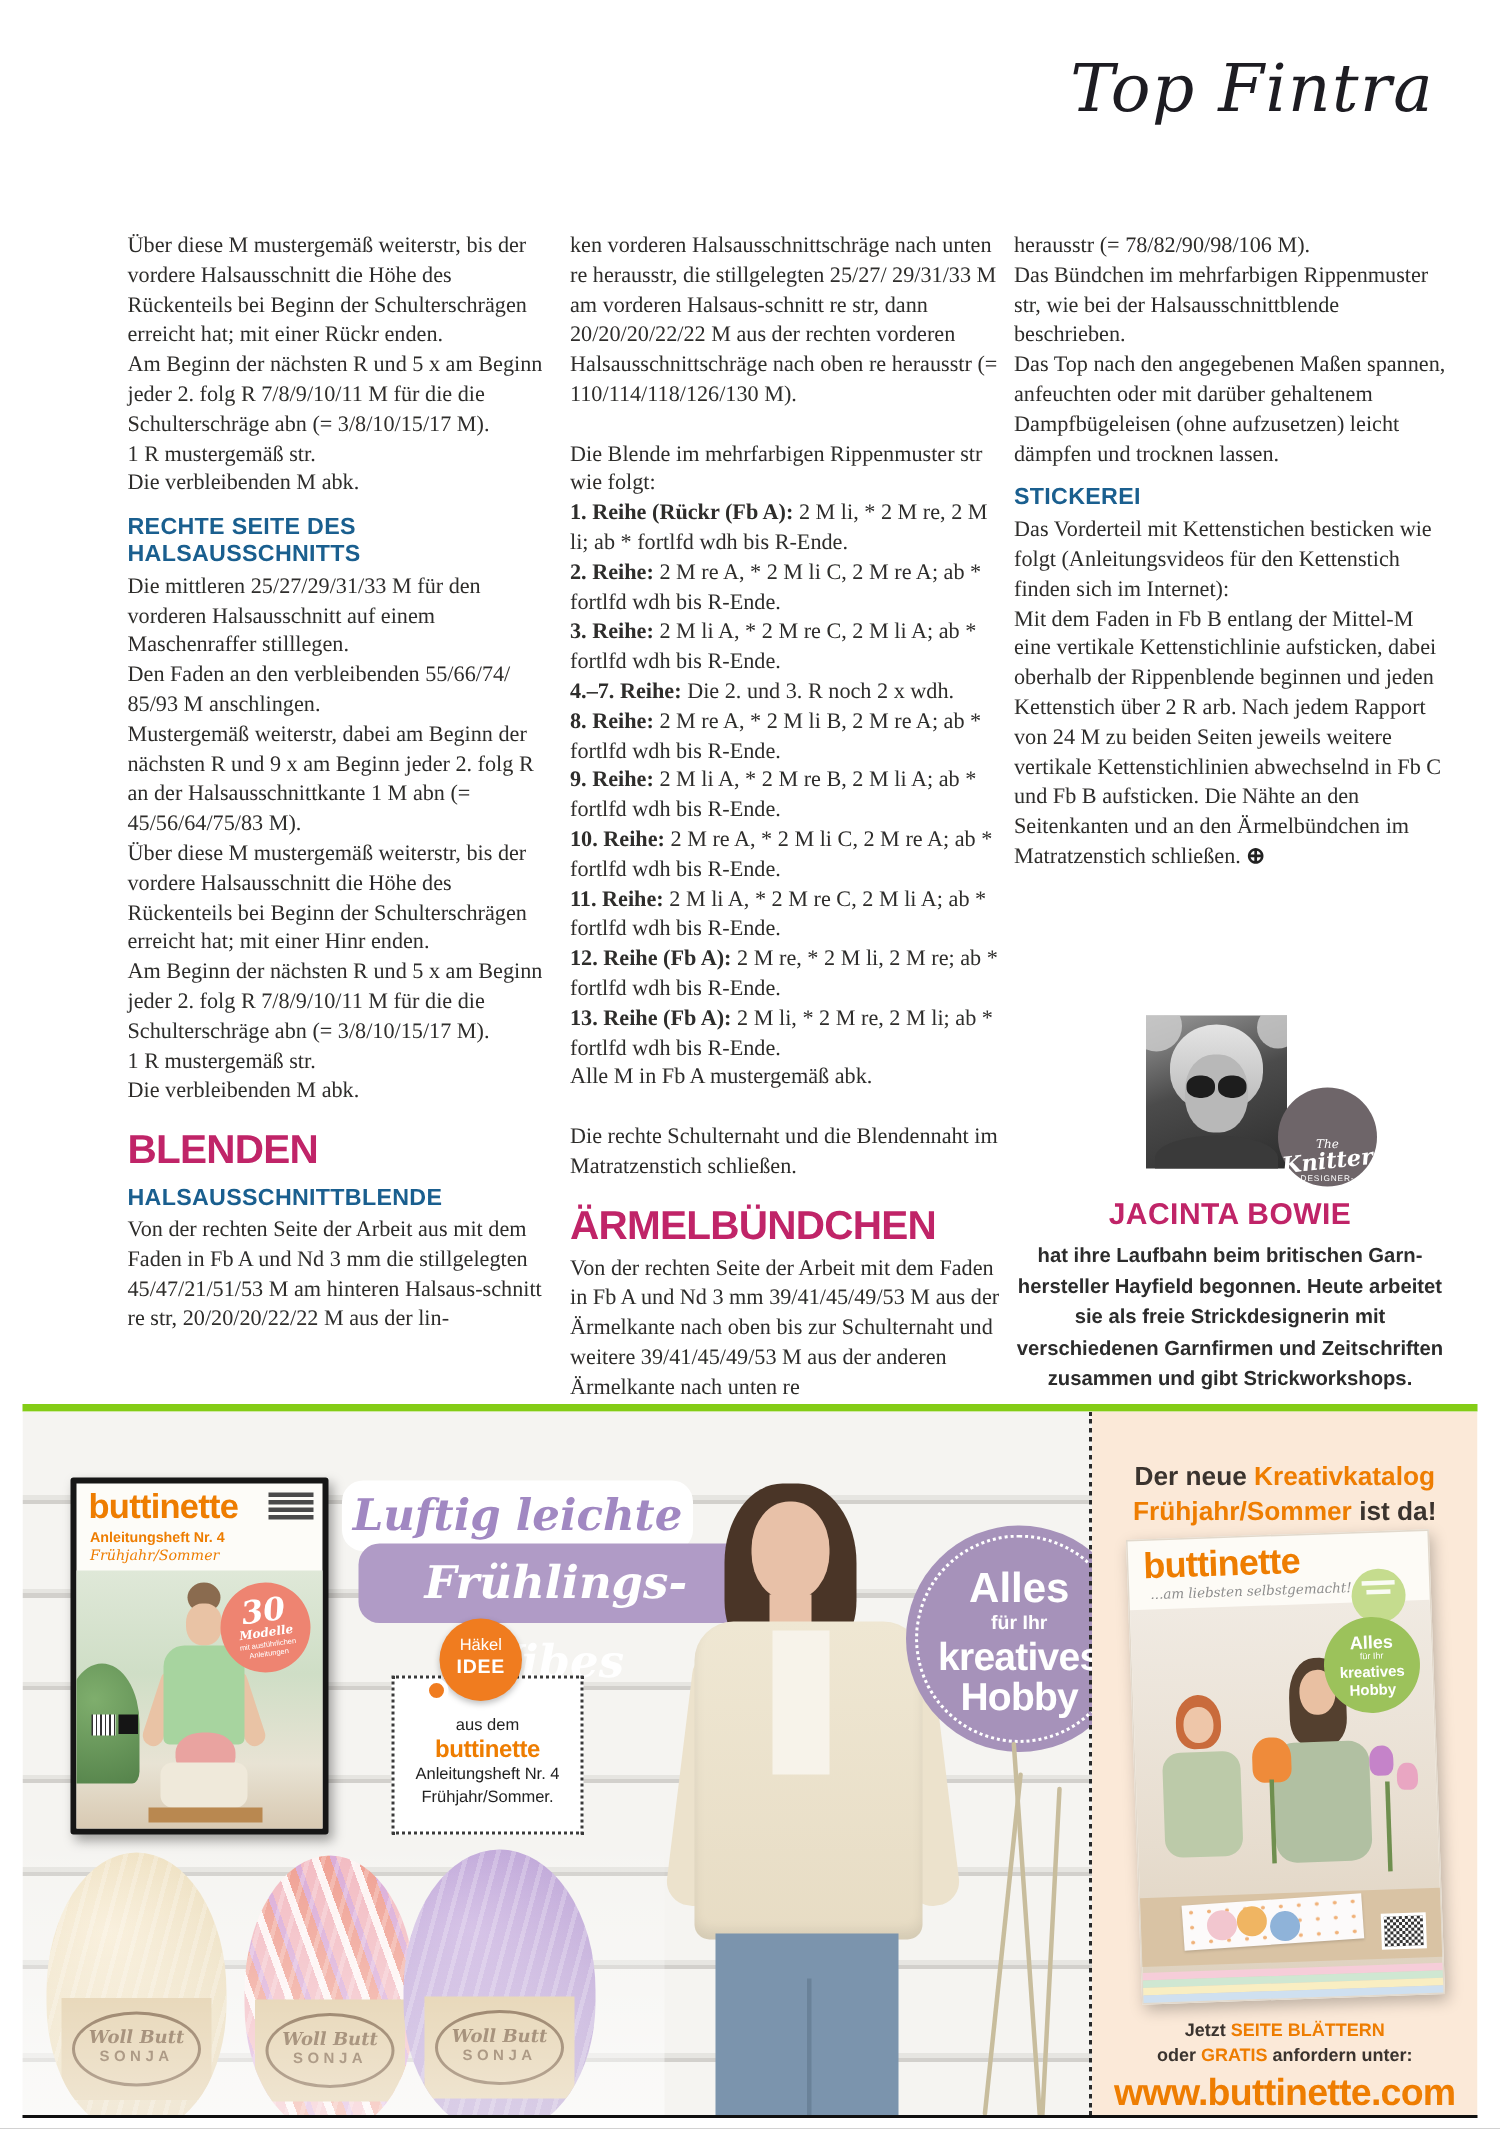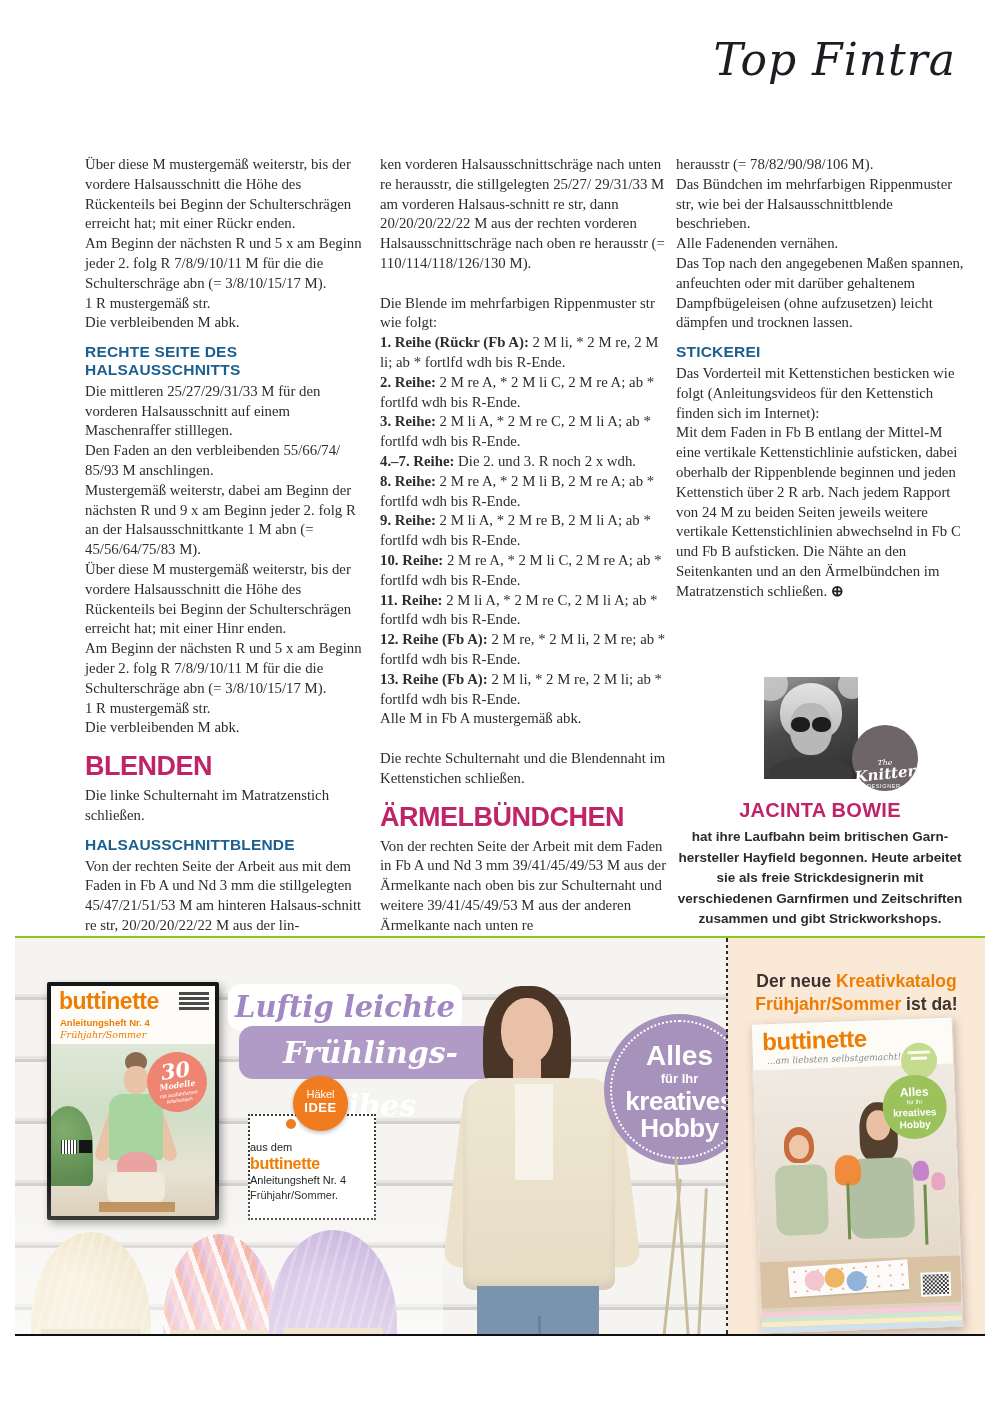--- a/index.html
+++ b/index.html
@@ -42,22 +42,22 @@
                 background:#6e6569; color:#fff; text-align:center; padding-top:14px; }
   .knit-badge .the { font:italic 8px/1 "DejaVu Serif", serif; display:block;margin-top:20px; }
   .knit-badge .kn  { font:italic bold 15px/1 "DejaVu Serif", serif; display:block; transform:rotate(-6deg); }
   .knit-badge .sub { font:5.5px/1.5 "Liberation Sans", sans-serif; letter-spacing:.6px; display:block; }
   .d-name { margin-top:125px; text-align:center; font:bold 20px/1 "Liberation Sans", sans-serif;
             color:#c02468; letter-spacing:.3px; }
   .d-bio  { margin-top:7px; text-align:center; font:bold 13.5px/20.5px "Liberation Sans", sans-serif;
             color:#2c2c2c; }
 
   
-  .ad { position:absolute; left:15px; top:936px; width:970px; height:400px;
-        border-top:2px solid #84cc16; border-bottom:2px solid #101010; overflow:hidden; }
+  .ad { position:absolute; left:15px; top:936px; width:970px; height:476px;
+        border-top:5px solid #84cc16; border-bottom:2px solid #101010; overflow:hidden; }
   .ad-left { position:absolute; left:0; top:0; width:713px; height:100%;
       background:repeating-linear-gradient(180deg,#f5f4f1 0 56px,#e6e5e1 56px 59px,#d2d0cc 59px 62px); }
   .ad-left::after { content:""; position:absolute; left:0; bottom:0; width:60%; height:40%;
       background:linear-gradient(0deg,rgba(255,255,255,.55),transparent); }
   .dot-divider { position:absolute; left:711px; top:0; height:100%; border-left:3px dotted #2a2a2a; }
 
   
   .mg { position:absolute; left:32px; top:44px; width:172px; height:238px; background:#fdfcf8;
         border:4px solid #161616; border-radius:2px; box-shadow:3px 4px 8px rgba(0,0,0,.35); }
   .mg-logo { position:absolute; left:8px; top:4px; font:bold 23px/1 "Liberation Sans", sans-serif;
@@ -92,22 +92,22 @@
       background:repeating-linear-gradient(90deg,#333 0 1px,#fff 1px 3px); }
   .mg-code .sq { width:13px; height:13px; background:#151515; }
 
   
   .bub1 { position:absolute; left:213px; top:46px; width:234px; height:47px; background:#fff; border-radius:14px;
           text-align:center; font:italic bold 29px/47px "DejaVu Serif", serif; color:#a188c2; }
   .bub2 { position:absolute; left:224px; top:88px; width:263px; height:53px; background:#b09bc6; border-radius:14px;
           text-align:center; font:italic bold 30px/53px "DejaVu Serif", serif; color:#fff; }
 
   
-  .ibox { position:absolute; left:233px; top:176px; width:128px; height:106px; background:#fff;
-          border:2px dotted #3a3a3a; text-align:left; padding-top:24px; }
+  .ibox { position:absolute; left:246px; top:176px; width:128px; height:106px; background:#fff;
+          border:2px dotted #3a3a3a; text-align:center; padding-top:24px; }
   .ibox .l1 { font:11px/1.3 "Liberation Sans", sans-serif; color:#222; }
   .ibox .l2 { font:bold 16px/1.2 "Liberation Sans", sans-serif; color:#ee7d01; letter-spacing:-.3px; }
   .ibox .l3 { font:11px/1.35 "Liberation Sans", sans-serif; color:#222; }
   .ibadge { position:absolute; left:278px; top:138px; width:55px; height:55px; border-radius:50%;
             background:#f07c1f; color:#fff; text-align:center; padding-top:12px; box-shadow:0 2px 4px rgba(0,0,0,.25); }
   .ibadge .a { font:11px/1.1 "Liberation Sans", sans-serif; display:block; }
   .ibadge .b { font:bold 13px/1.2 "Liberation Sans", sans-serif; letter-spacing:.5px; display:block; }
   .ihook { position:absolute; left:268px; top:178px; width:16px; height:16px; border:3px solid #fff;
            border-radius:50%; background:#f07c1f; }
 
@@ -212,48 +212,46 @@
     <p>Die verbleibenden M abk.</p>
     <div class="h-blue">RECHTE SEITE DES HALSAUSSCHNITTS</div>
     <p>Die mittleren 25/27/29/31/33 M für den vorderen Halsausschnitt auf einem Maschenraffer stilllegen.</p>
     <p>Den Faden an den verbleibenden 55/66/74/ 85/93 M anschlingen.</p>
     <p>Mustergemäß weiterstr, dabei am Beginn der nächsten R und 9 x am Beginn jeder 2. folg R an der Halsausschnittkante 1 M abn (= 45/56/64/75/83 M).</p>
     <p>Über diese M mustergemäß weiterstr, bis der vordere Halsausschnitt die Höhe des Rückenteils bei Beginn der Schulterschrägen erreicht hat; mit einer Hinr enden.</p>
     <p>Am Beginn der nächsten R und 5 x am Beginn jeder 2. folg R 7/8/9/10/11 M für die die Schulterschräge abn (= 3/8/10/15/17 M).</p>
     <p>1 R mustergemäß str.</p>
     <p>Die verbleibenden M abk.</p>
     <div class="h-mag">BLENDEN</div>
-    <p>Die linke Schulternaht im Matratzenstich schließen.</p>
     <div class="h-blue">HALSAUSSCHNITTBLENDE</div>
     <p>Von der rechten Seite der Arbeit aus mit dem Faden in Fb A und Nd 3 mm die stillgelegten 45/47/21/51/53 M am hinteren Halsaus-schnitt re str, 20/20/20/22/22 M aus der lin-</p>
   </div>
 
   <div class="col col2">
     <p>ken vorderen Halsausschnittschräge nach unten re herausstr, die stillgelegten 25/27/ 29/31/33 M am vorderen Halsaus-schnitt re str, dann 20/20/20/22/22 M aus der rechten vorderen Halsausschnittschräge nach oben re herausstr (= 110/114/118/126/130 M).</p>
     <p class="gap">Die Blende im mehrfarbigen Rippenmuster str wie folgt:</p>
     <p class="row"><b>1. Reihe (Rückr (Fb A):</b><span> 2 M li, * 2 M re, 2 M li; ab * fortlfd wdh bis R-Ende.</span></p>
     <p class="row"><b>2. Reihe:</b><span> 2 M re A, * 2 M li C, 2 M re A; ab * fortlfd wdh bis R-Ende.</span></p>
     <p class="row"><b>3. Reihe:</b><span> 2 M li A, * 2 M re C, 2 M li A; ab * fortlfd wdh bis R-Ende.</span></p>
     <p class="row"><b>4.–7. Reihe:</b><span> Die 2. und 3. R noch 2 x wdh.</span></p>
     <p class="row"><b>8. Reihe:</b><span> 2 M re A, * 2 M li B, 2 M re A; ab * fortlfd wdh bis R-Ende.</span></p>
     <p class="row"><b>9. Reihe:</b><span> 2 M li A, * 2 M re B, 2 M li A; ab * fortlfd wdh bis R-Ende.</span></p>
     <p class="row"><b>10. Reihe:</b><span> 2 M re A, * 2 M li C, 2 M re A; ab * fortlfd wdh bis R-Ende.</span></p>
     <p class="row"><b>11. Reihe:</b><span> 2 M li A, * 2 M re C, 2 M li A; ab * fortlfd wdh bis R-Ende.</span></p>
     <p class="row"><b>12. Reihe (Fb A):</b><span> 2 M re, * 2 M li, 2 M re; ab * fortlfd wdh bis R-Ende.</span></p>
     <p class="row"><b>13. Reihe (Fb A):</b><span> 2 M li, * 2 M re, 2 M li; ab * fortlfd wdh bis R-Ende.</span></p>
     <p>Alle M in Fb A mustergemäß abk.</p>
-    <p class="gap">Die rechte Schulternaht und die Blendennaht im Kettenstichen schließen.</p>
+    <p class="gap">Die rechte Schulternaht und die Blendennaht im Matratzenstich schließen.</p>
     <div class="h-mag">ÄRMELBÜNDCHEN</div>
     <p>Von der rechten Seite der Arbeit mit dem Faden in Fb A und Nd 3 mm 39/41/45/49/53 M aus der Ärmelkante nach oben bis zur Schulternaht und weitere 39/41/45/49/53 M aus der anderen Ärmelkante nach unten re</p>
   </div>
 
   <div class="col col3">
     <p>herausstr (= 78/82/90/98/106 M).</p>
     <p>Das Bündchen im mehrfarbigen Rippenmuster str, wie bei der Halsausschnittblende beschrieben.</p>
-    <p>Alle Fadenenden vernähen.</p>
     <p>Das Top nach den angegebenen Maßen spannen, anfeuchten oder mit darüber gehaltenem Dampfbügeleisen (ohne aufzusetzen) leicht dämpfen und trocknen lassen.</p>
     <div class="h-blue">STICKEREI</div>
     <p>Das Vorderteil mit Kettenstichen besticken wie folgt (Anleitungsvideos für den Kettenstich finden sich im Internet):</p>
     <p><span>Mit dem Faden in Fb B entlang der Mittel-M eine vertikale Kettenstichlinie aufsticken, dabei oberhalb der Rippenblende beginnen und jeden Kettenstich über 2 R arb. Nach jedem Rapport von 24 M zu beiden Seiten jeweils weitere vertikale Kettenstichlinien abwechselnd in Fb C und Fb B aufsticken. Die Nähte an den Seitenkanten und an den Ärmelbündchen im Matratzenstich schließen. </span><span class="endmark">⊕</span></p>
   </div>
 
   <div class="designer">
     <div class="d-photo">
       <span class="d-flower" style="left:-10px;top:-10px;width:34px;height:34px;"></span>
       <span class="d-flower" style="right:-8px;top:-6px;width:28px;height:28px;"></span>

